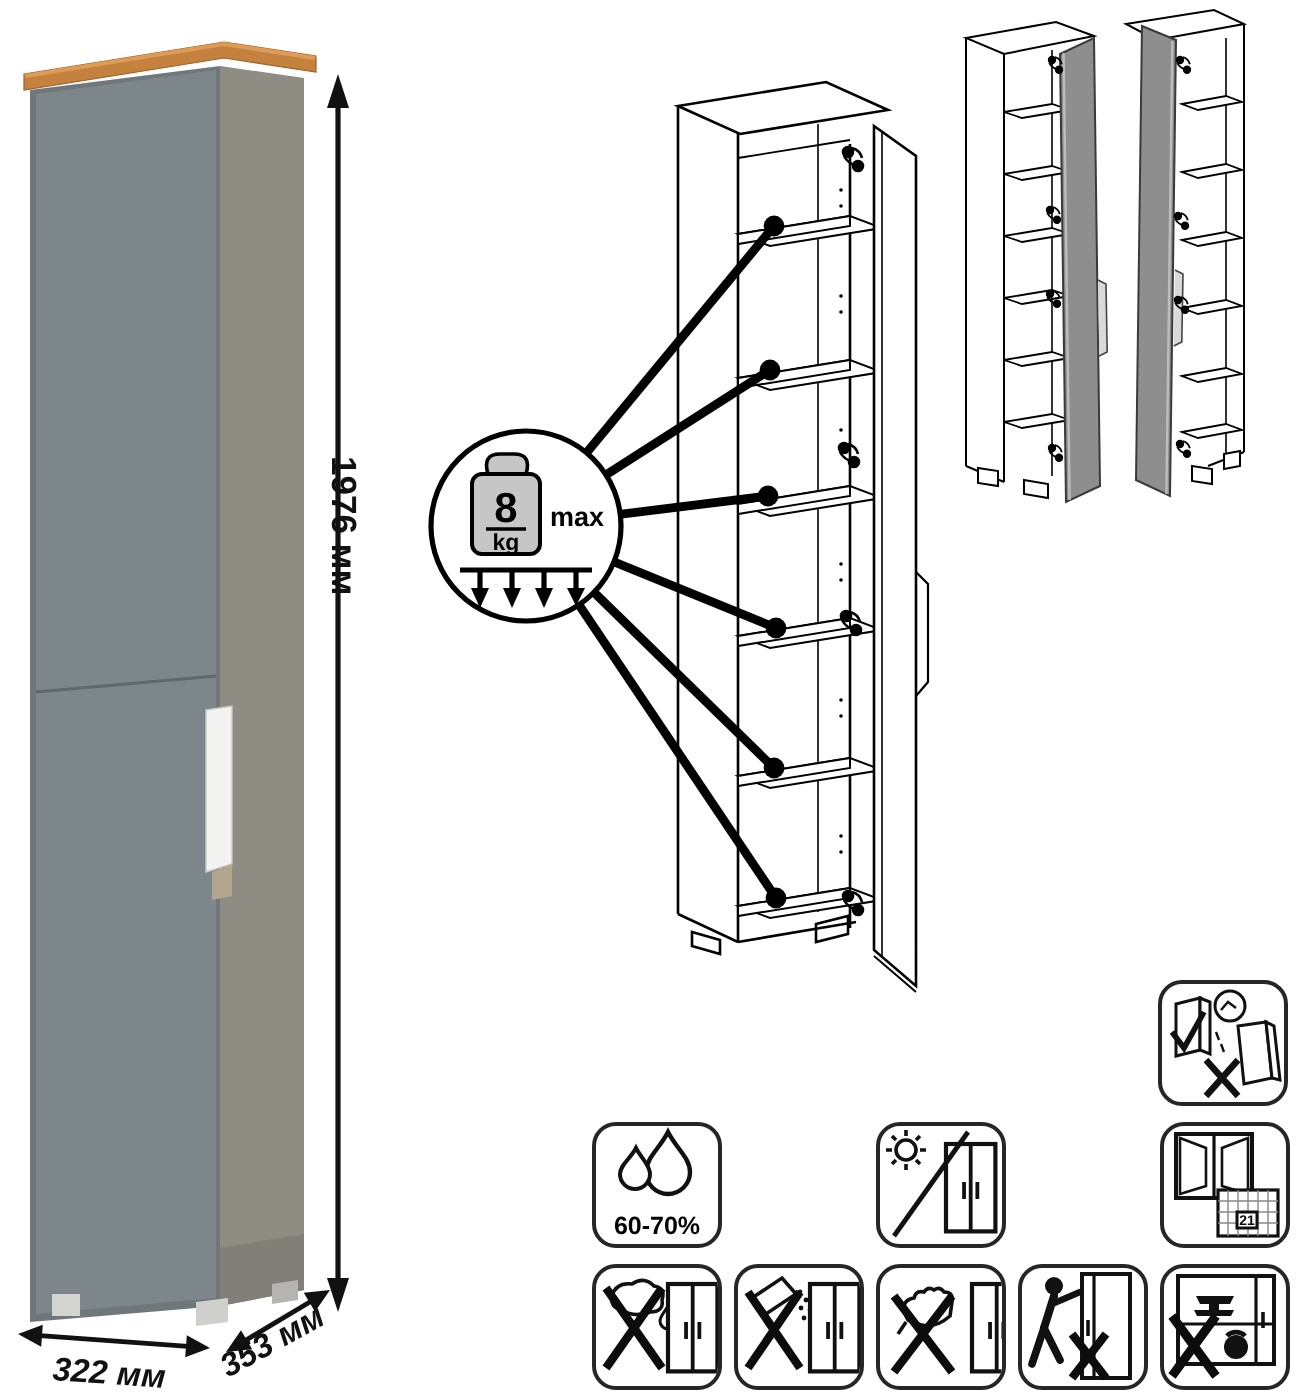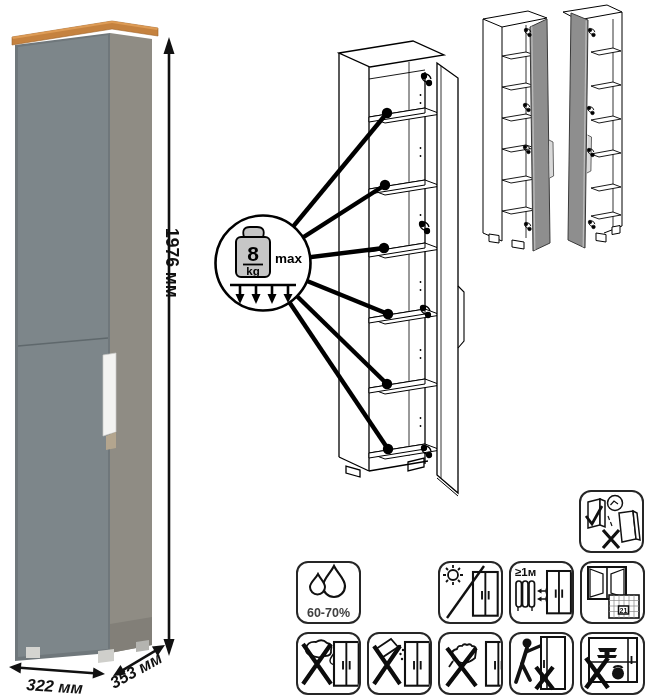--- a/index.html
+++ b/index.html
@@ -4,21 +4,21 @@
 <style>
   html,body{margin:0;padding:0;background:#fff;}
   .canvas{position:relative;width:648px;height:700px;background:#ffffff;overflow:hidden;
           font-family:"Liberation Sans",sans-serif;}
   svg text{font-family:"Liberation Sans","DejaVu Sans",sans-serif;}
   .art{position:absolute;left:0;top:0;}
   .tile{position:absolute;width:65px;height:63px;background:#fff;border:2px solid #262626;
         border-radius:12px;box-sizing:border-box;overflow:hidden;}
   .tile svg{display:block;position:absolute;left:0;top:0;}
   .tlabel{position:absolute;left:0;right:0;bottom:2px;text-align:center;font-weight:700;
-          color:#404040;white-space:nowrap;}
+          color:#000000;white-space:nowrap;}
   .s12{font-size:12.5px;}
   .s10{font-size:10px;letter-spacing:-0.4px;}
 </style>
 </head>
 <body>
 
 <div class="canvas">
 
 <svg class="art" width="648" height="700" viewBox="0 0 648 700">
   <defs>
@@ -259,40 +259,20 @@
   <svg width="61" height="59" viewBox="0 0 61 59">
     <g stroke="#111" stroke-width="1.8" fill="none">
       <circle cx="13" cy="12" r="5"></circle>
       <path d="M13,2 v3 M13,19 v3 M3,12 h3 M20,12 h3 M6,5 l2,2 M18,17 l2,2 M20,5 l-2,2 M8,17 l-2,2"></path>
     </g>
     <use href="#mini-cab" transform="translate(33,9) scale(0.95)"></use>
     <line x1="44" y1="3" x2="7" y2="55" stroke="#111" stroke-width="2.4"></line>
   </svg>
 </div>
 
-<div class="tile" style="left:509px;top:561px;">
-  <svg width="61" height="59" viewBox="0 0 61 59">
-    <text x="4" y="13" font-size="11.5" font-weight="bold" fill="#0c0c0c">≥1м</text>
-    <g fill="#fff" stroke="#111" stroke-width="1.7">
-      <rect x="5" y="18" width="5.5" height="26" rx="2.7"></rect>
-      <rect x="11.5" y="18" width="5.5" height="26" rx="2.7"></rect>
-      <rect x="18" y="18" width="5.5" height="26" rx="2.7"></rect>
-      <path d="M7,44 v4 M21,44 v4" fill="none" stroke-width="1.4"></path>
-    </g>
-    <g stroke="#111" fill="#111">
-      <line x1="29" y1="28" x2="36" y2="28" stroke-width="1.6"></line>
-      <polygon points="26,28 30.5,25.5 30.5,30.5" stroke="none"></polygon>
-          <polygon points="39,28 34.5,25.5 34.5,30.5" stroke="none"></polygon>
-      <line x1="29" y1="36" x2="36" y2="36" stroke-width="1.6"></line>
-      <polygon points="26,36 30.5,33.5 30.5,38.5" stroke="none"></polygon>
-          <polygon points="39,36 34.5,33.5 34.5,38.5" stroke="none"></polygon>
-    </g>
-    <use href="#mini-cab" transform="translate(36,8) scale(0.92)"></use>
-  </svg>
-</div>
 
 <div class="tile" style="left:580px;top:561px;">
   <svg width="61" height="59" viewBox="0 0 61 59">
     <g fill="#fff" stroke="#111">
       <rect x="6" y="4" width="38" height="32" stroke-width="2"></rect>
       <line x1="25" y1="4" x2="25" y2="36" stroke-width="1.6"></line>
       <polygon points="8,6 21,11 21,30 8,34" stroke-width="1.3"></polygon>
       <polygon points="42,6 29,11 29,30 42,34" stroke-width="1.3"></polygon>
     </g>
     <g>

